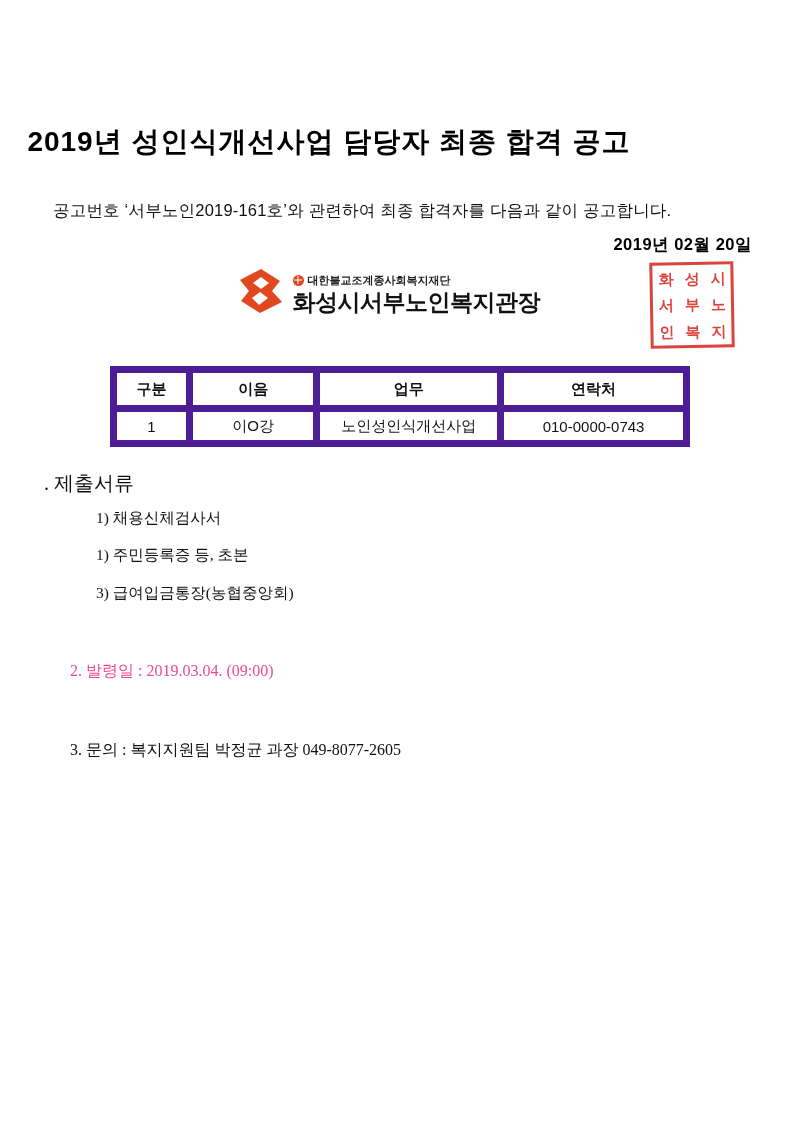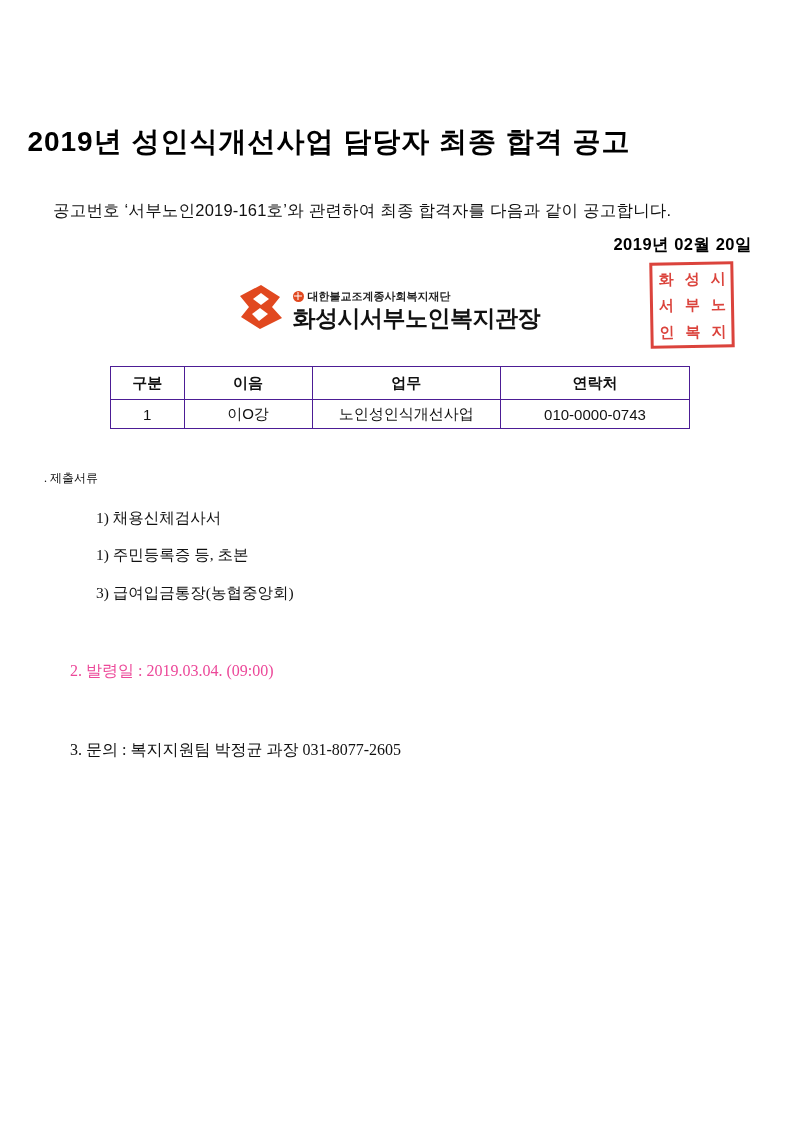--- a/index.html
+++ b/index.html
@@ -62,21 +62,20 @@
     color: #000000;
   }
 
   
   .signature {
     position: absolute;
     top: 268px;
     left: 0;
     width: 715px;
     height: 70px;
-    margin-top: 16px;
   }
   .sig-inner {
     position: absolute;
     right: 175px;
     top: 0;
     display: flex;
     align-items: flex-end;
     gap: 10px;
   }
   .sig-mark {
@@ -162,21 +161,21 @@
   .info-table {
     position: absolute;
     top: 366px;
     left: 110px;
     width: 580px;
     border-collapse: collapse;
     font-family: "Liberation Sans", "DejaVu Sans", sans-serif;
   }
   .info-table th,
   .info-table td {
-    border: 1px solid #4c1d95;
+    border: 7px solid #4c1d95;
     text-align: center;
     font-size: 15px;
     color: #111;
   }
   .info-table thead th {
     font-weight: bold;
     height: 30px;
     background: #ffffff;
   }
   .info-table tbody td {
@@ -186,21 +185,21 @@
   .col-gubun  { width: 72px; }
   .col-name   { width: 128px; }
   .col-task   { width: 190px; }
   .col-phone  { width: 190px; }
 
   
   .sec-head {
     position: absolute;
     top: 470px;
     left: 44px;
-    font-size: 12px;
+    font-size: 20px;
     color: #111;
     font-family: "Liberation Serif", "DejaVu Serif", serif;
   }
   .sub-item {
     position: absolute;
     left: 88px;
     font-size: 15.5px;
     color: #111;
     font-family: "Liberation Serif", "DejaVu Serif", serif;
     margin-left: 8px;
@@ -288,15 +287,15 @@
   </table>
 
   <div class="sec-head">. 제출서류</div>
 
   <div class="sub-item sub-1">1) 채용신체검사서</div>
   <div class="sub-item sub-2">1) 주민등록증 등, 초본</div>
   <div class="sub-item sub-3">3) 급여입금통장(농협중앙회)</div>
 
   <div class="sec-2">2. 발령일 : 2019.03.04.  (09:00)</div>
 
-  <div class="sec-3">3. 문의 : 복지지원팀 박정균 과장 031-8077-2605</div>
+  <div class="sec-3">3. 문의 : 복지지원팀 박정균 과장 049-8077-2605</div>
 
 </div>
 
 </body></html>

